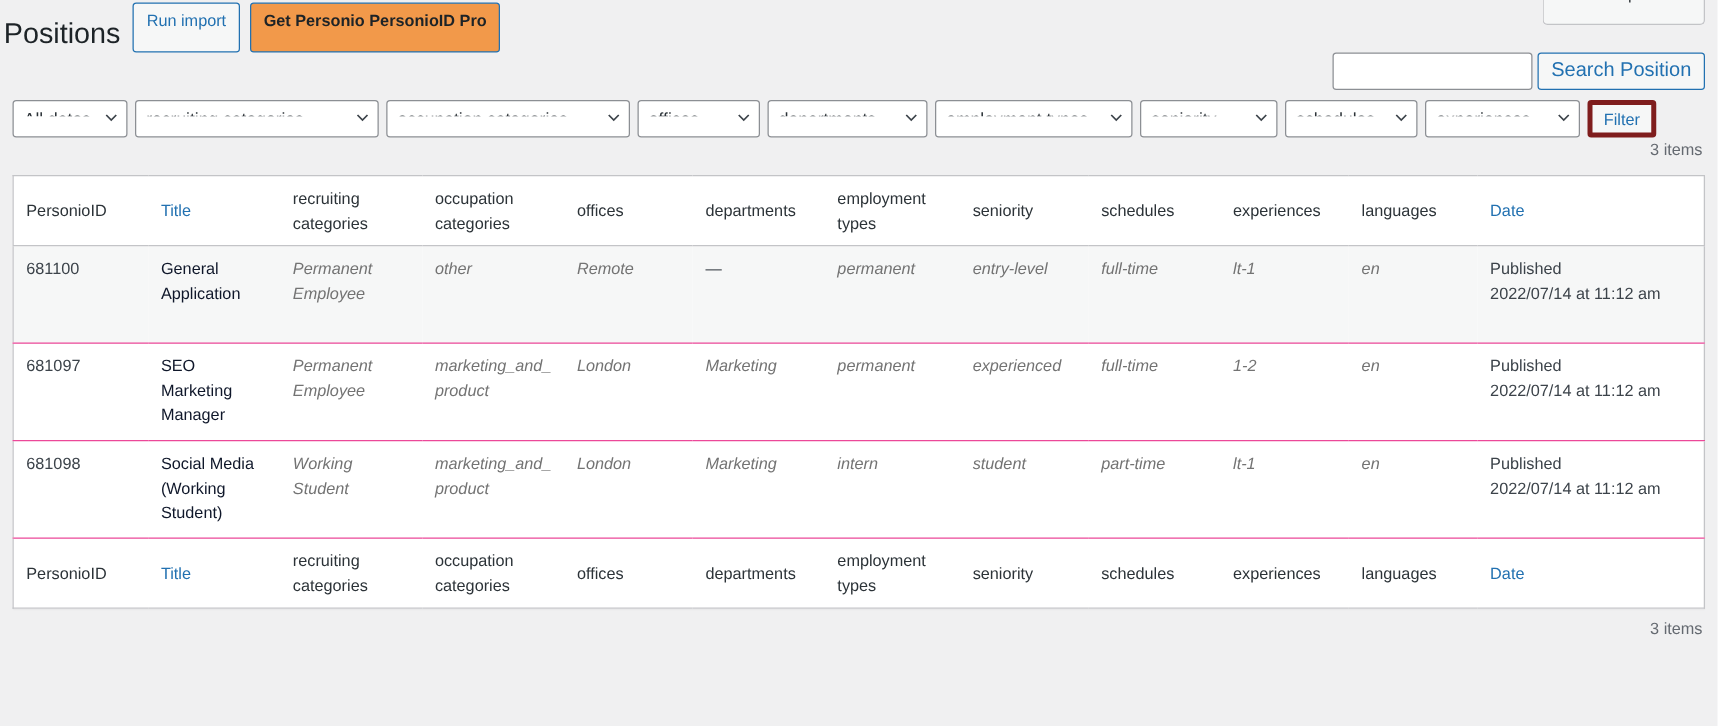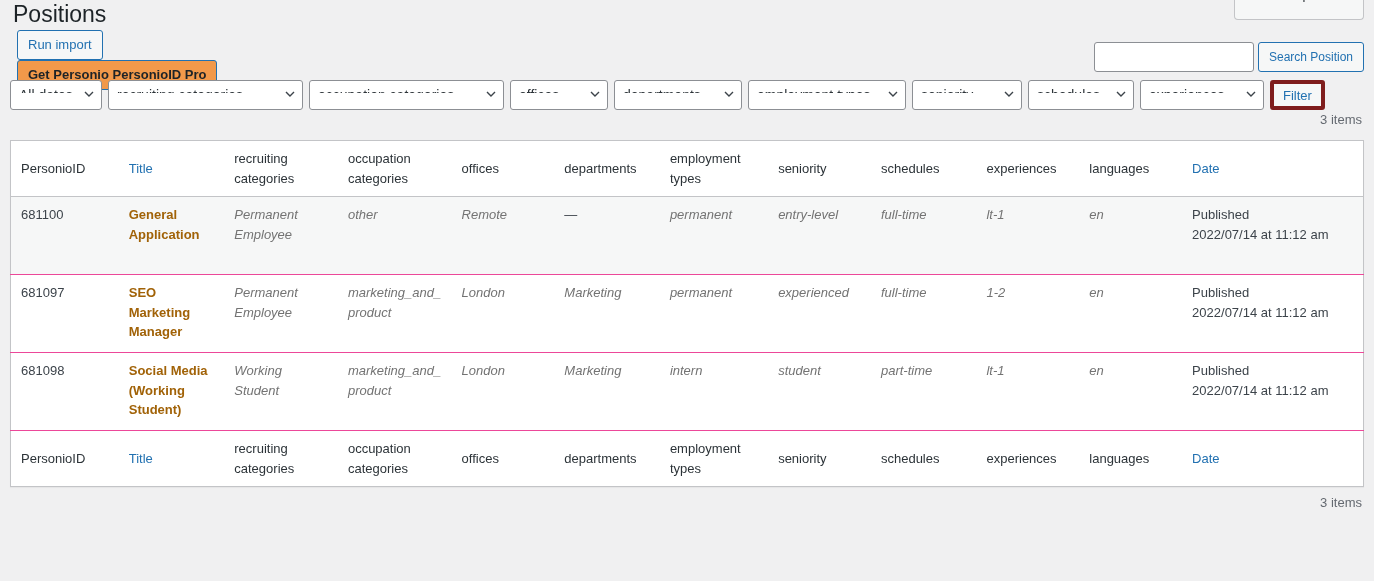--- a/index.html
+++ b/index.html
@@ -38,25 +38,24 @@
   }
   .screen-options-btn .caret {
     display: inline-block;
     margin-left: 6px;
     font-size: 10px;
     color: #50575e;
   }
 
   
   .page-head {
-    padding: 0 13px;
+    padding: 0 3px;
     display: flex;
-    align-items: flex-start;
+    align-items: flex-end;
     height: 42px;
-    flex-direction: column;
   }
   .page-title {
     font-size: 23px;
     font-weight: 400;
     line-height: 1.3;
     color: #1d2327;
     margin: 0 6px 0 0;
     white-space: nowrap;
   }
   .page-title-action {
@@ -133,21 +132,21 @@
     color: #2c3338;
     box-sizing: border-box;
   }
   .search-submit {
     margin-left: 4px;
     height: 30px;
     background: #f6f7f7;
     border: 1px solid #2271b1;
     border-radius: 3px;
     color: #2271b1;
-    font-size: 12px;
+    font-size: 16px;
     font-family: "Liberation Sans", sans-serif;
     padding: 0 10px;
     cursor: pointer;
     box-sizing: border-box;
   }
 
   
   .tablenav-top {
     padding: 0 10px;
     display: flex;
@@ -245,22 +244,22 @@
     word-wrap: break-word;
   }
   table.wp-list-table tbody tr { border-bottom: 1px solid #ec4899; }
   table.wp-list-table tbody tr.alternate { background: #f6f7f7; }
   table.wp-list-table tbody td a {
     color: #737373;
     text-decoration: none;
     font-style: italic;
   }
   td.col-title strong {
-    color: #a16207;
-    font-weight: bold;
+    color: #0f172a;
+    font-weight: normal;
     text-align: right;
   }
   .row-height { height: 78px; }
 
   
   .c-id     { width: 8.0%; }
   .c-title  { width: 7.8%; }
   .c-rec    { width: 8.4%; }
   .c-occ    { width: 8.4%; }
   .c-off    { width: 7.6%; }

